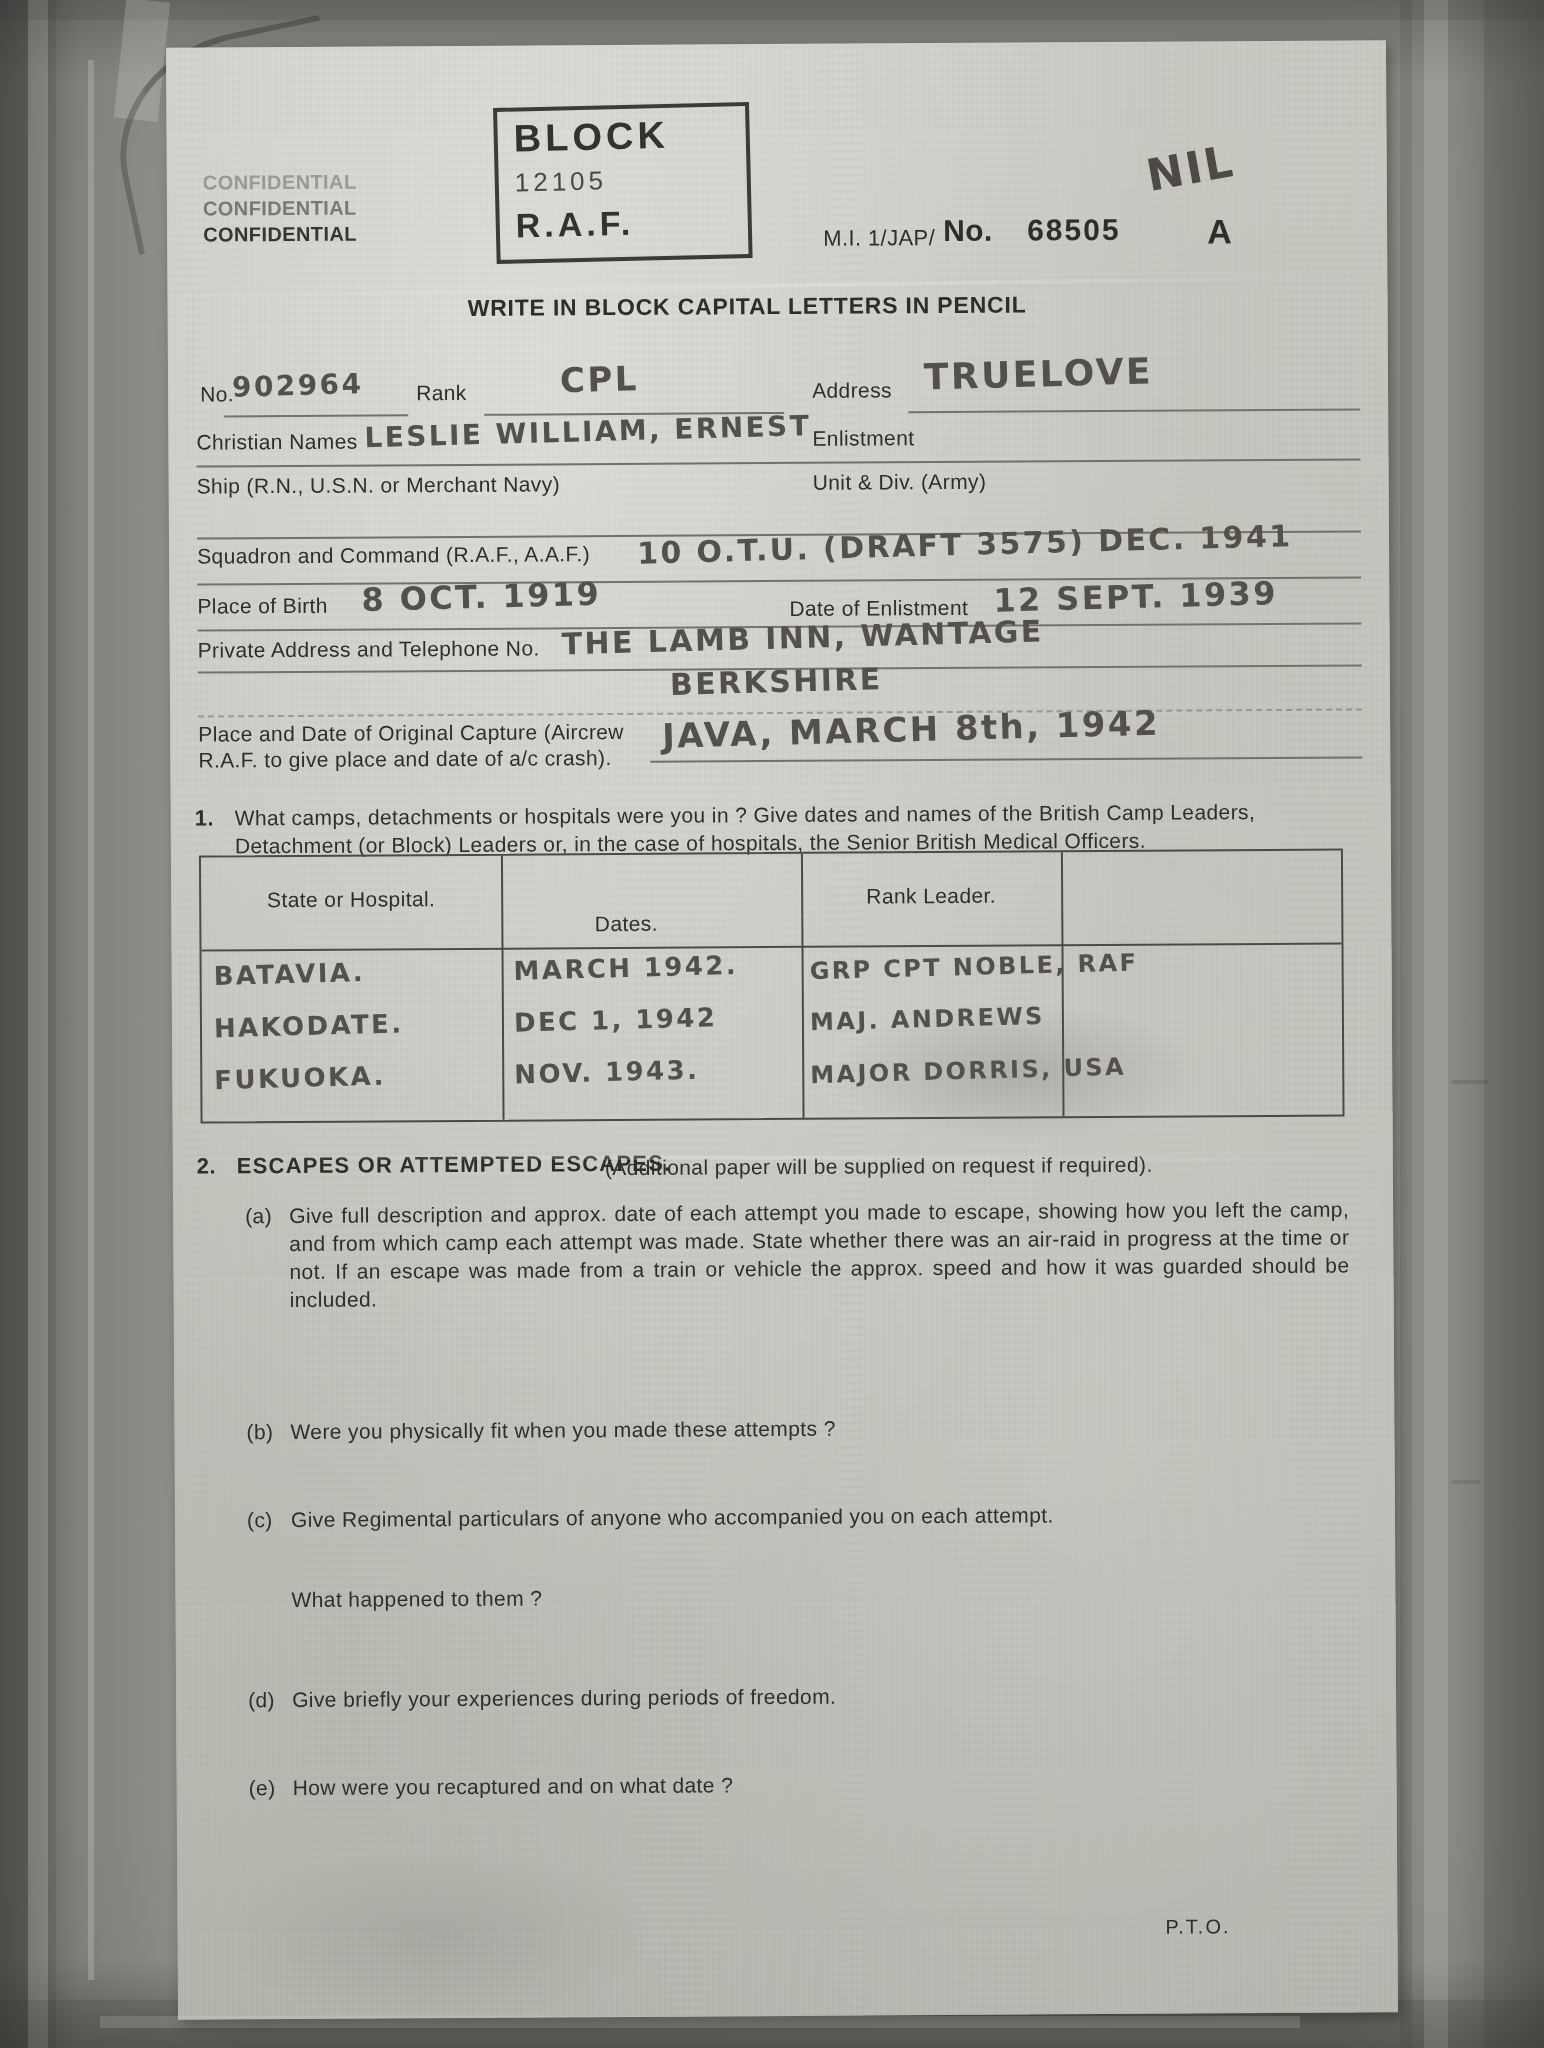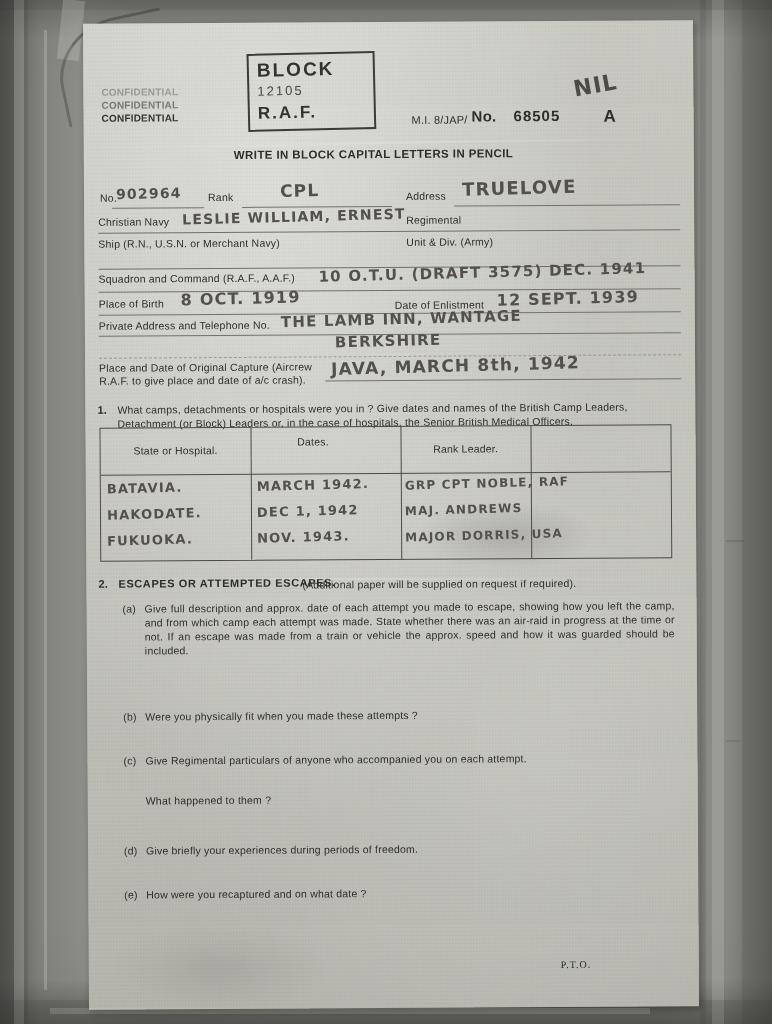--- a/index.html
+++ b/index.html
@@ -116,21 +116,21 @@
     position: absolute;
     left: 14px; top: 404px;
     width: 570px; height: 132px;
     border: 1px solid #4d4b46;
   }
   #camp-table .vline { position: absolute; top: 0; bottom: 0; width: 0; border-left: 1px solid #4d4b46; }
   #camp-table .hline { position: absolute; left: 0; right: 0; height: 0; border-top: 1px solid #4d4b46; }
   .th { position: absolute; font-size: 10.5px; text-align: center; }
   .cell-hand { position: absolute; font-size: 13px; }
 
-  .pto { position: absolute; left: 472px; top: 938px; font-size: 10px; letter-spacing: 1px; font-family: Liberation Serif, serif; }
+  .pto { position: absolute; left: 494px; top: 938px; font-size: 10px; letter-spacing: 1px; }
 
   
   .crease {
     position: absolute;
     background: linear-gradient(90deg, rgba(255,255,255,0), rgba(255,255,255,0.45), rgba(255,255,255,0));
     height: 2px;
     opacity: .5;
   }
   .smudge {
     position: absolute;
@@ -174,44 +174,44 @@
       <div style="opacity:.55">CONFIDENTIAL</div>
       <div style="opacity:.95">CONFIDENTIAL</div>
     </div>
 
     <div class="abs block-box">
       <div class="block-t1">BLOCK</div>
       <div class="block-t2">12105</div>
       <div class="block-t3">R.A.F.</div>
     </div>
 
-    <div class="abs mi9 print">M.I. 8/JAP/</div>
+    <div class="abs mi9 print">M.I. 1/JAP/</div>
     <div class="abs no-lbl print">No.</div>
     <div class="abs no-val print">68505</div>
     <div class="abs big-a print">A</div>
     <div class="abs nil hand" style="transform:rotate(-10deg);color:#4f4c46;">NIL</div>
 
     <div class="abs instruction print">WRITE IN BLOCK CAPITAL LETTERS IN PENCIL</div>
 
     <div class="abs lbl print" style="left:16px;top:168px;">No.</div>
     <div class="rule" style="left:28px;top:184px;width:92px;"></div>
     <div class="abs hand hw" style="left:32px;top:162px;">902964</div>
 
     <div class="abs lbl print" style="left:124px;top:168px;">Rank</div>
     <div class="rule" style="left:158px;top:184px;width:150px;"></div>
     <div class="abs hand" style="left:196px;top:158px;font-size:17px;">CPL</div>
 
     <div class="abs lbl print" style="left:322px;top:168px;">Address</div>
     <div class="rule" style="left:370px;top:184px;width:226px;"></div>
     <div class="abs hand" style="left:378px;top:156px;font-size:18px;">TRUELOVE</div>
 
-    <div class="abs lbl print" style="left:14px;top:192px;">Christian Navy</div>
+    <div class="abs lbl print" style="left:14px;top:192px;">Christian Names</div>
     <div class="rule" style="left:14px;top:209px;width:582px;"></div>
     <div class="abs hand" style="left:98px;top:186px;font-size:14px;">LESLIE WILLIAM, ERNEST</div>
-    <div class="abs lbl print" style="left:322px;top:192px;">Regimental</div>
+    <div class="abs lbl print" style="left:322px;top:192px;">Enlistment</div>
 
     <div class="abs lbl print" style="left:14px;top:214px;line-height:13px;">
       <span>Ship (R.N., U.S.N. or Merchant Navy)</span>
     </div>
     <div class="abs lbl print" style="left:322px;top:214px;line-height:13px;">
       <span>Unit &amp; Div. (Army)</span>
     </div>
     <div class="rule" style="left:14px;top:245px;width:582px;"></div>
 
     <div class="abs lbl print" style="left:14px;top:249px;">Squadron and Command (R.A.F., A.A.F.)</div>
@@ -237,21 +237,21 @@
     <div class="abs qnum print" style="left:12px;top:380px;">1.</div>
     <div class="abs qtxt print" style="left:32px;top:379px;width:556px;">What camps, detachments or hospitals were you in ?  Give dates and names of the British Camp Leaders, Detachment (or Block) Leaders or, in the case of hospitals, the Senior British Medical Officers.</div>
 
     <div id="camp-table">
       <div class="vline" style="left:150px;"></div>
       <div class="vline" style="left:300px;"></div>
       <div class="vline" style="left:430px;"></div>
       <div class="hline" style="top:46px;"></div>
 
       <div class="th print" style="left:0;top:16px;width:150px;">State or Hospital.</div>
-      <div class="th print" style="left:150px;top:8px;width:125px;">Dates.</div>
+      <div class="th print" style="left:150px;top:29px;width:125px;">Dates.</div>
       <div class="th print" style="left:300px;top:16px;width:130px;">Rank Leader.</div>
 
       <div class="cell-hand hand" style="left:6px;top:52px;">BATAVIA.</div>
       <div class="cell-hand hand" style="left:156px;top:50px;">MARCH 1942.</div>
       <div class="cell-hand hand" style="left:304px;top:50px;font-size:12px;">GRP CPT NOBLE, RAF</div>
       <div class="cell-hand hand" style="left:436px;top:52px;"></div>
 
       <div class="cell-hand hand" style="left:6px;top:78px;">HAKODATE.</div>
       <div class="cell-hand hand" style="left:156px;top:76px;">DEC 1, 1942</div>
       <div class="cell-hand hand" style="left:304px;top:76px;font-size:12px;">MAJ. ANDREWS</div>

